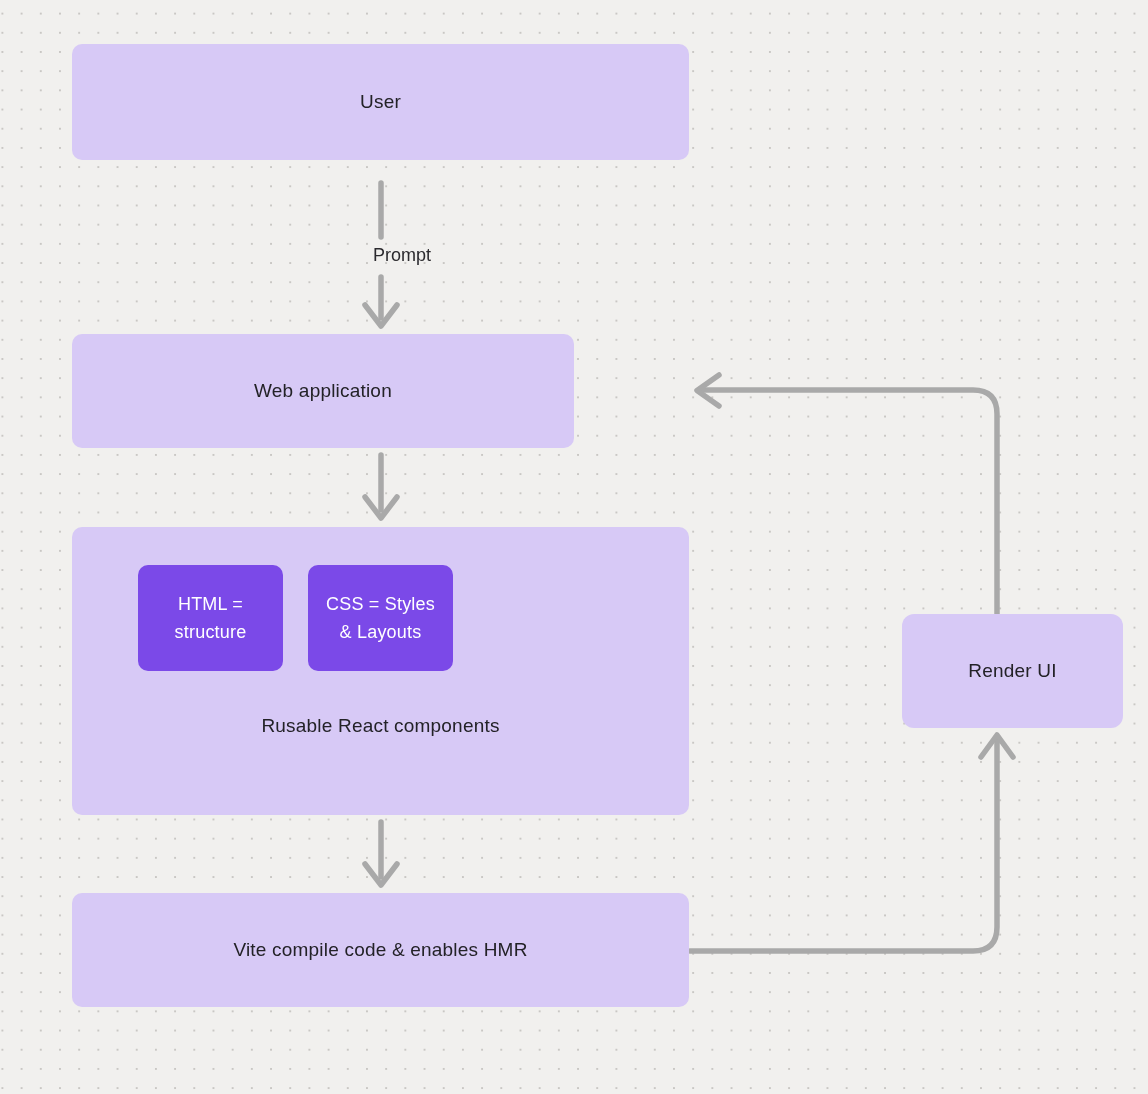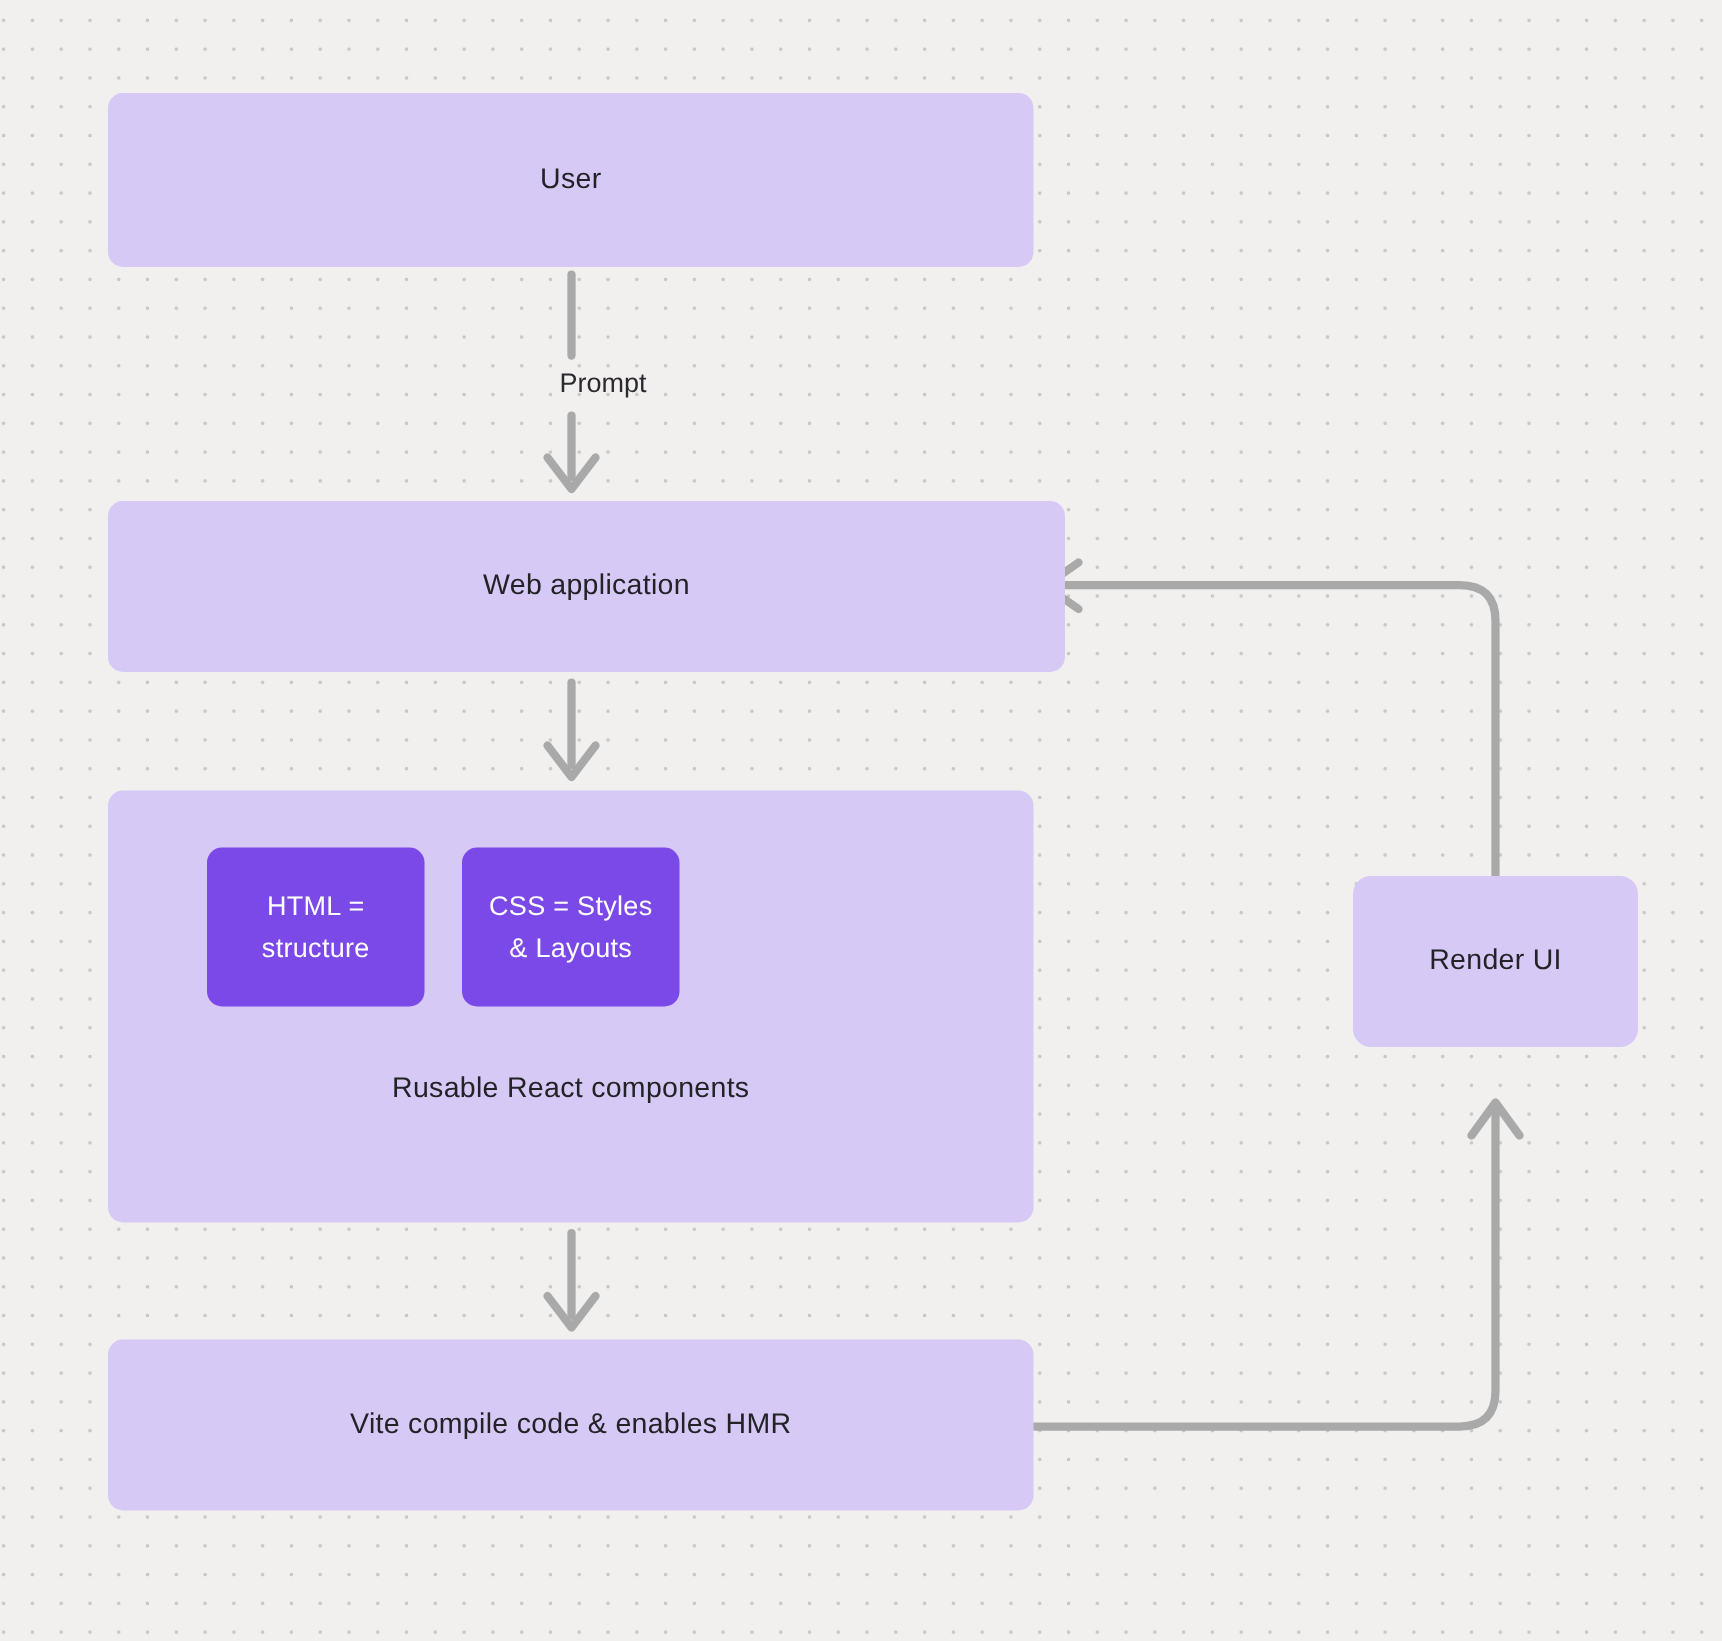--- a/index.html
+++ b/index.html
@@ -36,25 +36,25 @@
     background: #d7c9f6;
     border-radius: 10px;
     display: flex;
     align-items: center;
     justify-content: center;
     color: #232227;
     font-size: 19px;
     letter-spacing: 0.2px;
   }
 
-  .node-user        { left: 72px;  top: 62px;  width: 617px; height: 116px; }
-  .node-webapp      { left: 72px;  top: 334px; width: 638px; height: 114px; }
+  .node-user        { left: 72px;  top: 44px;  width: 617px; height: 116px; }
+  .node-webapp      { left: 72px;  top: 334px; width: 502px; height: 114px; }
   .node-components  { left: 72px;  top: 527px; width: 617px; height: 288px; display: block; }
   .node-vite        { left: 72px;  top: 893px; width: 617px; height: 114px; }
-  .node-render      { left: 902px; top: 584px; width: 190px; height: 114px; border-radius: 12px; }
+  .node-render      { left: 902px; top: 614px; width: 221px; height: 114px; border-radius: 12px; }
 
   .chip {
     position: absolute;
     top: 38px;
     width: 145px;
     height: 106px;
     background: #7b49e8;
     border-radius: 10px;
     display: flex;
     flex-direction: column;

